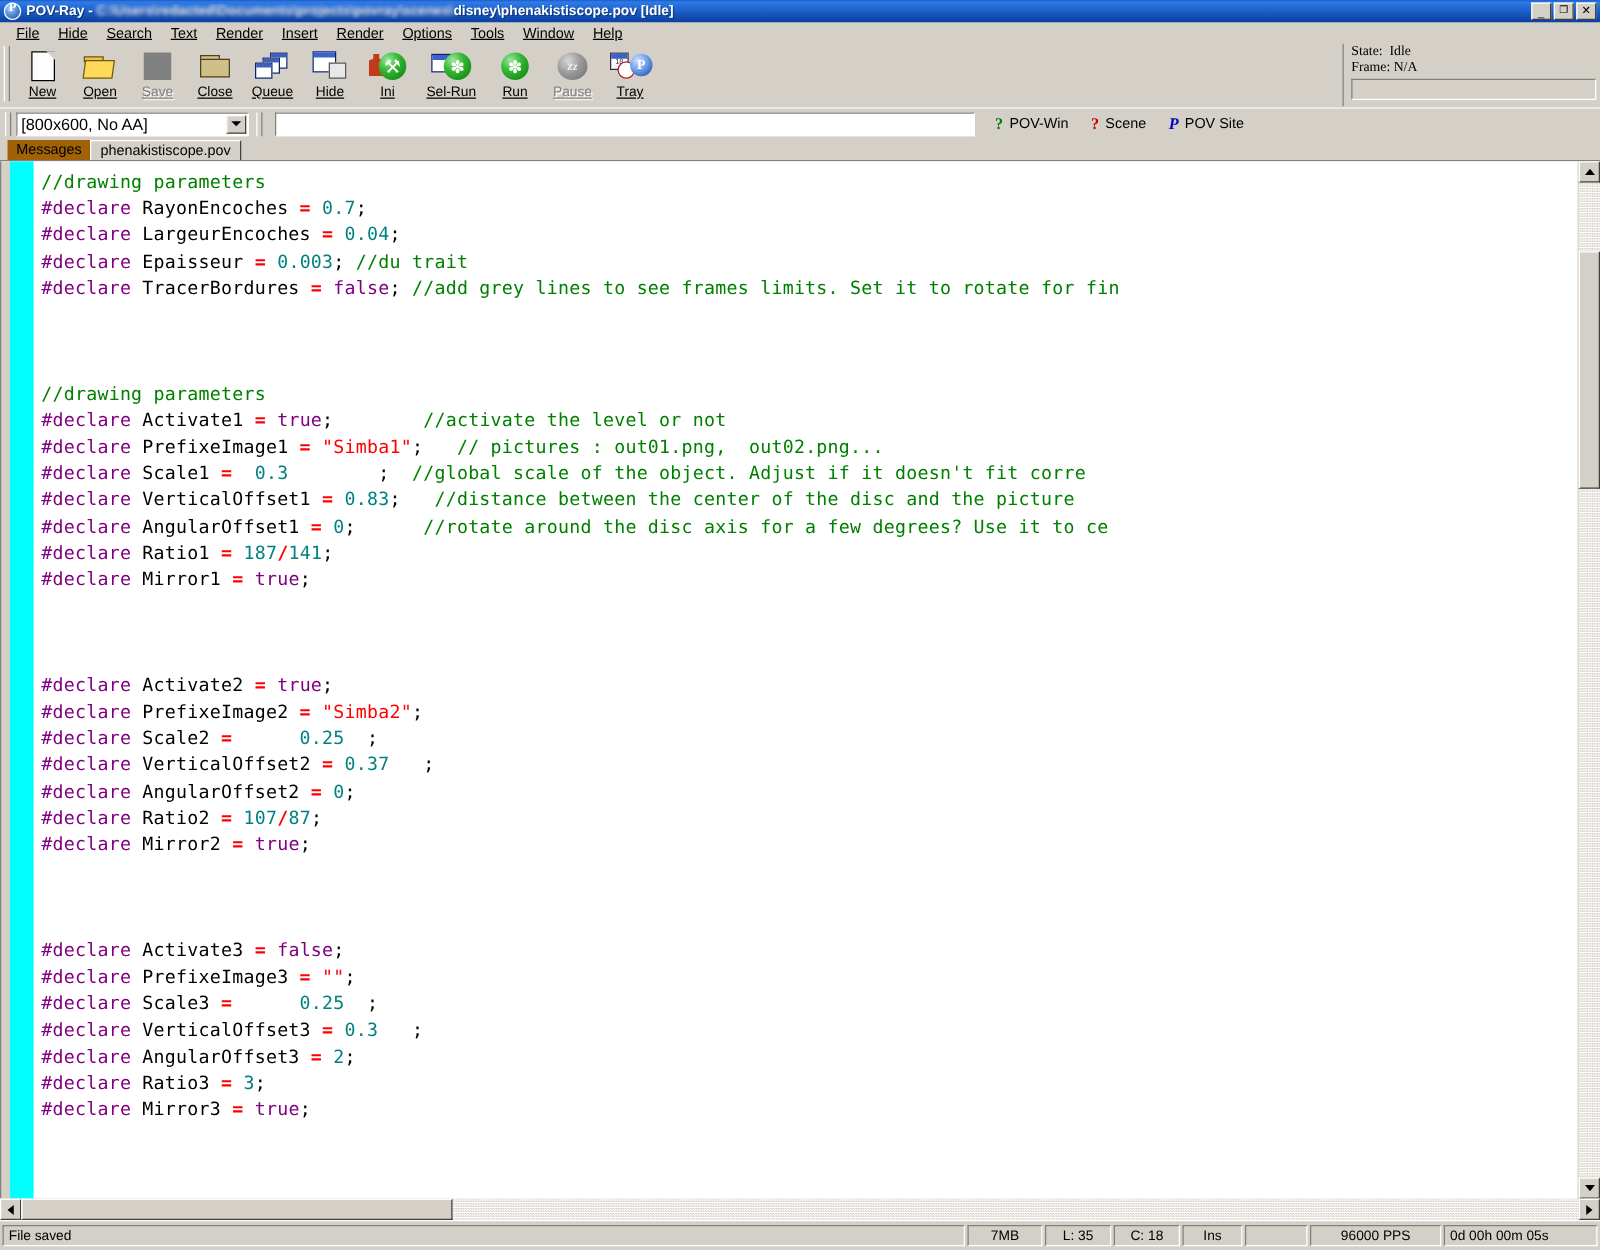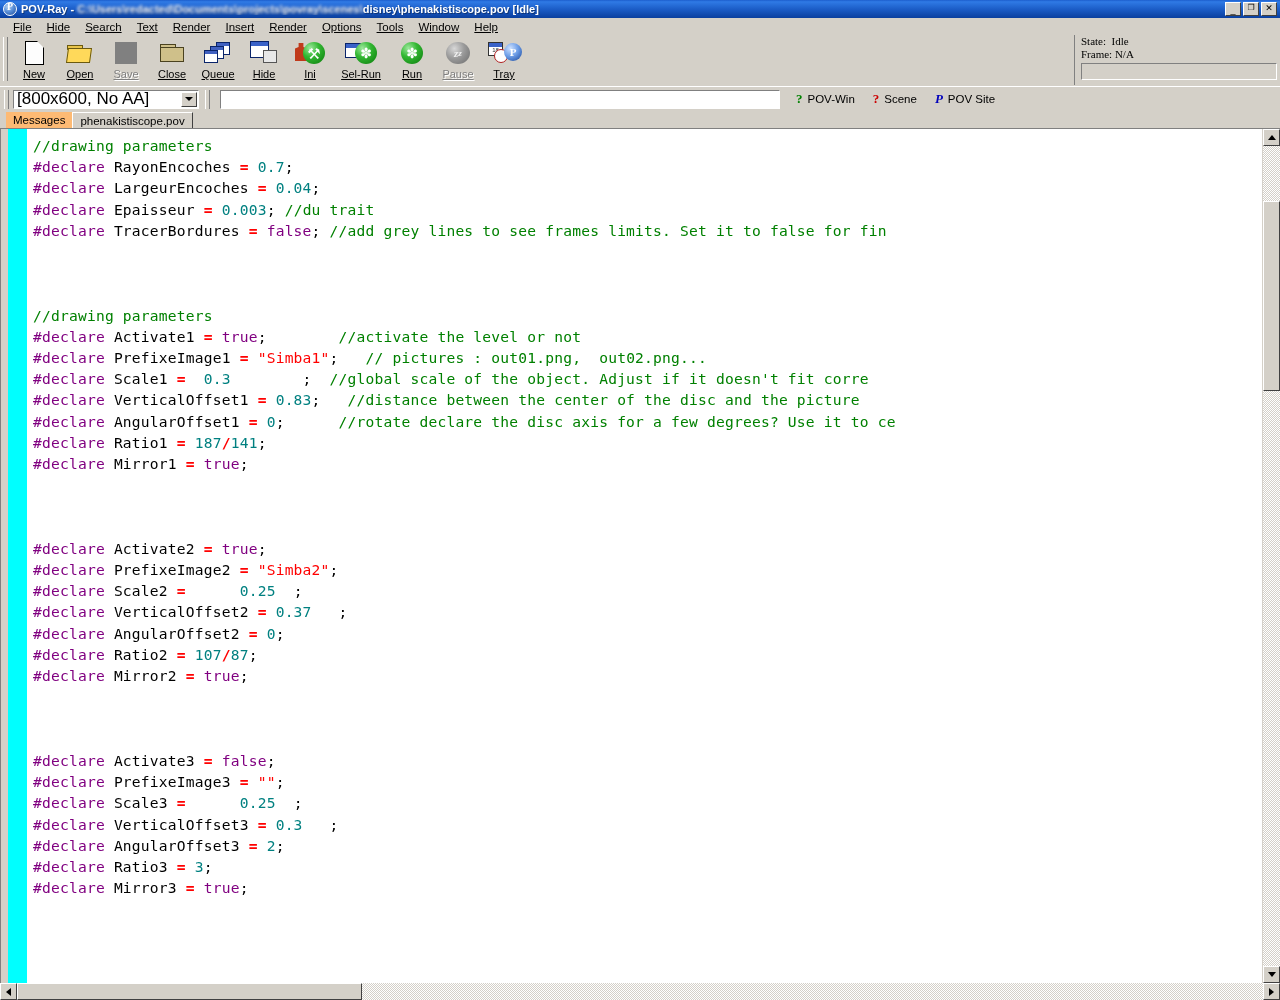--- a/index.html
+++ b/index.html
@@ -251,21 +251,21 @@
     margin-right: 4px; flex: 0 0 3px;
   }
   .combo {
     width: 186px; height: 19px;
     background: #ffffff;
     border: 1px solid #808080;
     border-right-color: #ffffff; border-bottom-color: #ffffff;
     box-sizing: border-box;
     display: flex; align-items: center;
     position: relative;
-    font-size: 17px; color: #000;
+    font-size: 13px; color: #000;
     padding-left: 3px;
   }
   .combo-arrow {
     position: absolute; right: 1px; top: 1px;
     width: 16px; height: 15px;
     background: #d4d0c8;
     border: 1px solid #ffffff;
     border-right-color: #404040; border-bottom-color: #404040;
     box-sizing: border-box;
     display: flex; align-items: center; justify-content: center;
@@ -301,21 +301,21 @@
     background: #d4d0c8;
     display: flex; align-items: flex-end;
     padding-left: 6px;
     position: relative;
   }
   .tab {
     font-size: 11.5px; color: #000;
     padding: 1px 7px 1px 7px;
     height: 16px; box-sizing: border-box;
     line-height: 14px;
-    background: #fdba74;
+    background: #a16207;
     cursor: default;
   }
   .tab.active {
     background: #d4d0c8;
     border-left: 1px solid #ffffff;
     border-top: 1px solid #ffffff;
     border-right: 1px solid #404040;
     position: relative; top: 0px;
   }
 
@@ -621,30 +621,30 @@
   </div>
 
   <div class="editor-wrap">
     <div class="edit-left-border"></div>
     <div class="gutter"></div>
     <div class="code-area">
       <pre class="code" id="code"><span class="c">//drawing parameters</span>
 <span class="k">#declare</span><span class="id"> RayonEncoches </span><span class="op">=</span><span class="n"> 0.7</span><span class="pn">;</span>
 <span class="k">#declare</span><span class="id"> LargeurEncoches </span><span class="op">=</span><span class="n"> 0.04</span><span class="pn">;</span>
 <span class="k">#declare</span><span class="id"> Epaisseur </span><span class="op">=</span><span class="n"> 0.003</span><span class="pn">; </span><span class="c">//du trait</span>
-<span class="k">#declare</span><span class="id"> TracerBordures </span><span class="op">=</span><span class="k"> false</span><span class="pn">; </span><span class="c">//add grey lines to see frames limits. Set it to false for fin</span>
+<span class="k">#declare</span><span class="id"> TracerBordures </span><span class="op">=</span><span class="k"> false</span><span class="pn">; </span><span class="c">//add grey lines to see frames limits. Set it to rotate for fin</span>
 
 
 
 <span class="c">//drawing parameters</span>
 <span class="k">#declare</span><span class="id"> Activate1 </span><span class="op">=</span><span class="k"> true</span><span class="pn">;        </span><span class="c">//activate the level or not</span>
 <span class="k">#declare</span><span class="id"> PrefixeImage1 </span><span class="op">=</span><span class="s"> "Simba1"</span><span class="pn">;   </span><span class="c">// pictures : out01.png,  out02.png...</span>
 <span class="k">#declare</span><span class="id"> Scale1 </span><span class="op">=</span><span class="n">  0.3</span><span class="pn">        ;  </span><span class="c">//global scale of the object. Adjust if it doesn't fit corre</span>
 <span class="k">#declare</span><span class="id"> VerticalOffset1 </span><span class="op">=</span><span class="n"> 0.83</span><span class="pn">;   </span><span class="c">//distance between the center of the disc and the picture</span>
-<span class="k">#declare</span><span class="id"> AngularOffset1 </span><span class="op">=</span><span class="n"> 0</span><span class="pn">;      </span><span class="c">//rotate declare the disc axis for a few degrees? Use it to ce</span>
+<span class="k">#declare</span><span class="id"> AngularOffset1 </span><span class="op">=</span><span class="n"> 0</span><span class="pn">;      </span><span class="c">//rotate around the disc axis for a few degrees? Use it to ce</span>
 <span class="k">#declare</span><span class="id"> Ratio1 </span><span class="op">=</span><span class="n"> 187</span><span class="op">/</span><span class="n">141</span><span class="pn">;</span>
 <span class="k">#declare</span><span class="id"> Mirror1 </span><span class="op">=</span><span class="k"> true</span><span class="pn">;</span>
 
 
 
 <span class="k">#declare</span><span class="id"> Activate2 </span><span class="op">=</span><span class="k"> true</span><span class="pn">;</span>
 <span class="k">#declare</span><span class="id"> PrefixeImage2 </span><span class="op">=</span><span class="s"> "Simba2"</span><span class="pn">;</span>
 <span class="k">#declare</span><span class="id"> Scale2 </span><span class="op">=</span><span class="n">      0.25</span><span class="pn">  ;</span>
 <span class="k">#declare</span><span class="id"> VerticalOffset2 </span><span class="op">=</span><span class="n"> 0.37</span><span class="pn">   ;</span>
 <span class="k">#declare</span><span class="id"> AngularOffset2 </span><span class="op">=</span><span class="n"> 0</span><span class="pn">;</span>
@@ -682,14 +682,24 @@
     <div class="sb-btn" style="width:17px;flex:0 0 17px;">
         <i class="left"></i>
       </div>
     <div class="hthumb" style="flex:0 0 345px;"></div>
     <div style="flex:1 1 auto;"></div>
     <div class="sb-btn" style="width:17px;flex:0 0 17px;">
         <i class="right"></i>
       </div>
   </div>
 
+  <div class="statusbar">
+    <div class="sb-cell left" style="flex:0 0 770px;">File saved</div>
+    <div class="sb-cell" style="flex:0 0 60px;">7MB</div>
+    <div class="sb-cell" style="flex:0 0 53px;">L: 35</div>
+    <div class="sb-cell" style="flex:0 0 53px;">C: 18</div>
+    <div class="sb-cell" style="flex:0 0 48px;">Ins</div>
+    <div class="sb-cell" style="flex:0 0 50px;"></div>
+    <div class="sb-cell" style="flex:0 0 105px;">96000 PPS</div>
+    <div class="sb-cell left" style="flex:1 1 auto;">0d 00h 00m 05s</div>
+  </div>
 
 </div>
 
 </body></html>

